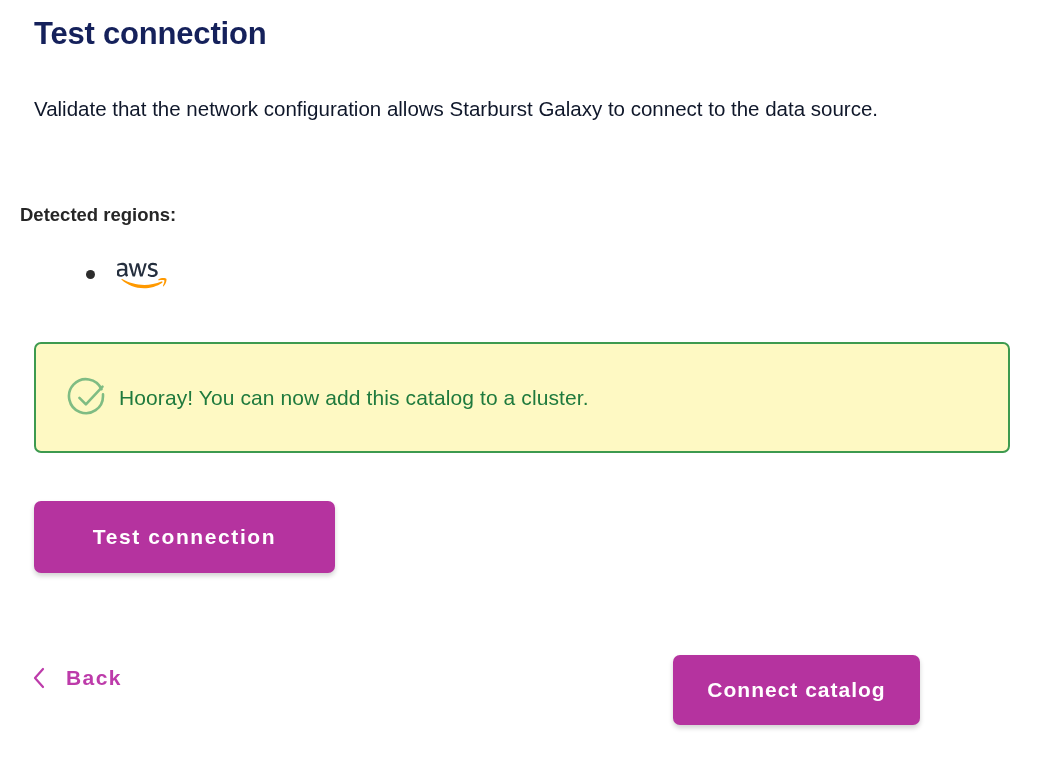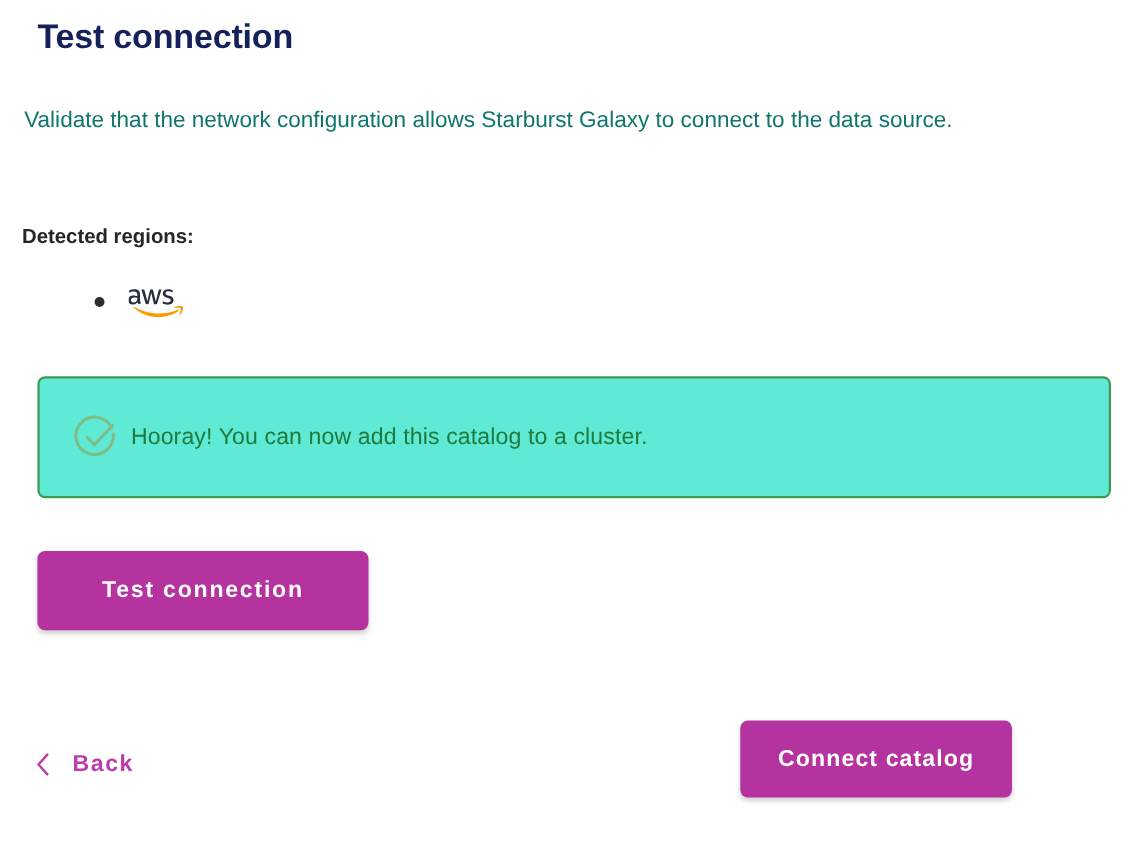--- a/index.html
+++ b/index.html
@@ -35,28 +35,28 @@
     line-height: 40px;
     font-weight: 700;
     letter-spacing: -0.2px;
     color: #15215B;
     white-space: nowrap;
   }
 
   
   .intro {
     position: absolute;
-    left: 22px;
+    left: 34px;
     top: 85px;
     width: 960px;
     margin: 0;
     font-size: 20.5px;
     line-height: 48px;
     font-weight: 400;
-    color: #0f766e;
+    color: #0f172a;
   }
 
   
   .regions-label {
     position: absolute;
     left: 20px;
     top: 202px;
     margin: 0;
     font-size: 18.5px;
     line-height: 26px;
@@ -105,21 +105,21 @@
     letter-spacing: 0.1px;
   }
 
   
   .callout {
     position: absolute;
     left: 34px;
     top: 342px;
     width: 976px;
     height: 111px;
-    background: #5eead4;
+    background: #fef9c3;
     border: 2px solid #3D9A4F;
     border-radius: 7px;
     display: flex;
     align-items: center;
   }
   .callout-icon {
     flex: 0 0 auto;
     margin-left: 31px;
     margin-right: 10px;
     width: 42px;
@@ -163,21 +163,21 @@
     width: 247px;
     height: 70px;
     font-size: 21px;
     letter-spacing: 1.0px;
   }
 
   
   .back-link {
     position: absolute;
     left: 32px;
-    top: 676px;
+    top: 659px;
     height: 38px;
     display: flex;
     align-items: center;
     text-decoration: none;
     cursor: pointer;
     background: none;
     border: none;
     padding: 0;
     font-family: inherit;
     justify-content: space-between;

